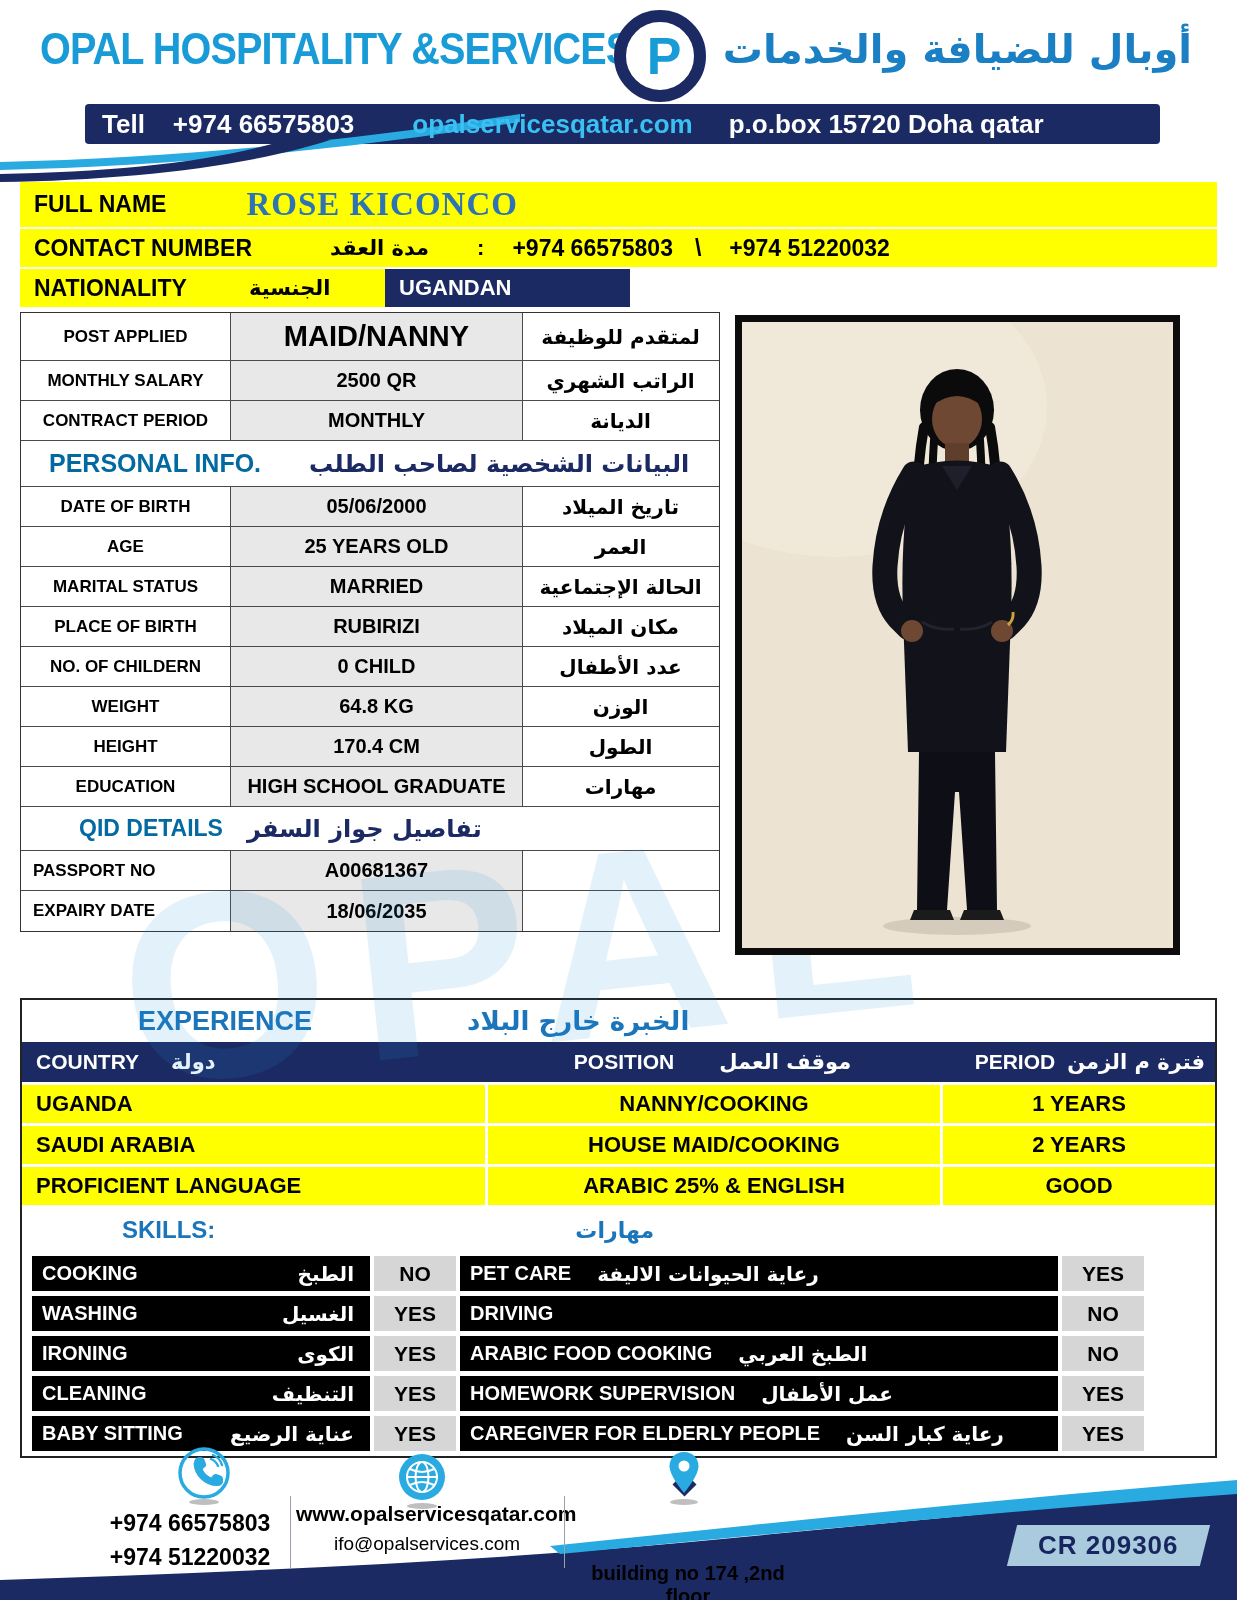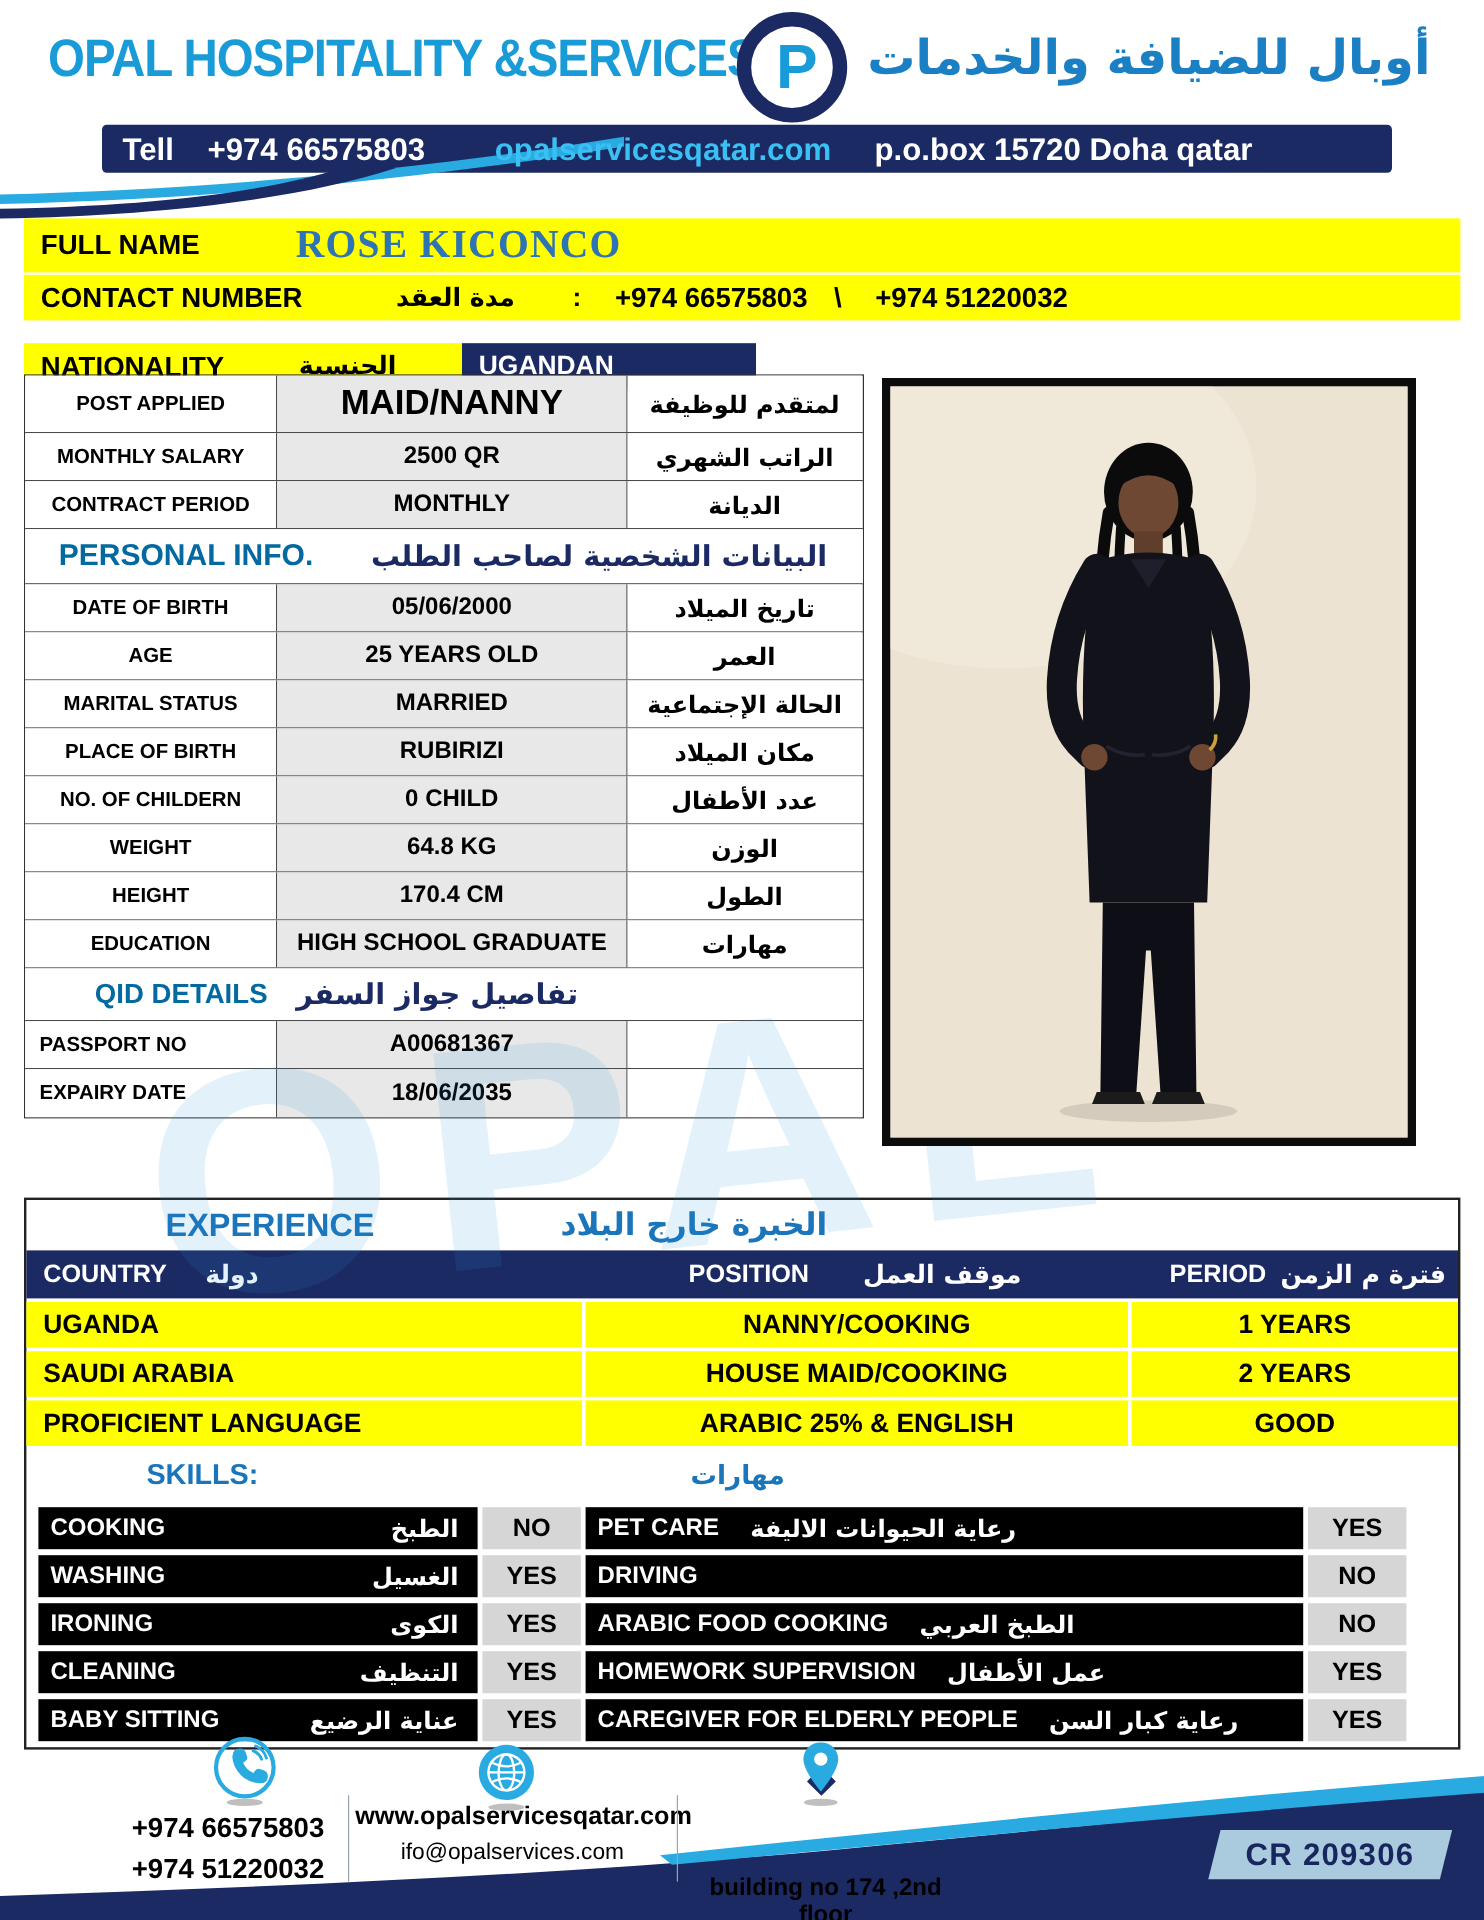--- a/index.html
+++ b/index.html
@@ -31,21 +31,21 @@
     color:#fff; font-weight:700; font-size:26px; white-space:nowrap; z-index:2;
   }
   .cb-phone { margin-left:28px; }
   .cb-site  { margin-left:58px; color:#3ac0f2; }
   .cb-pobox { margin-left:36px; }
 
   
   .row-yellow { position:absolute; left:20px; background:#ffff00; display:flex; align-items:center; }
   .row-fullname { top:182px; width:1197px; height:45px; }
   .row-contact  { top:229px; width:1197px; height:38px; }
-  .row-nationality { top:286px; width:610px; height:38px; }
+  .row-nationality { top:269px; width:610px; height:38px; }
   .id-label { font-size:23px; font-weight:800; margin-left:14px; white-space:nowrap; }
   .fullname-value {
     margin-left:80px; font-family:"Liberation Serif", serif; font-size:33px;
     font-weight:700; color:#2e74b5; letter-spacing:1px;
   }
   .contact-ar { margin-left:78px; font-size:21px; font-weight:800; }
   .contact-colon { margin-left:48px; font-size:22px; font-weight:800; }
   .contact-phone { margin-left:28px; font-size:23px; font-weight:800; }
   .contact-sep { margin-left:22px; font-size:23px; font-weight:800; }
   .nat-ar { margin-left:62px; font-size:21px; font-weight:800; }
@@ -100,21 +100,21 @@
   .eh3 { justify-content:flex-end; padding-right:10px; gap:12px; }
   .exp-row { height:38px; margin-top:3px; background:#ffff00; display:grid; grid-template-columns:463px 455px 275px; font-weight:800; font-size:22px; }
   .erc { display:flex; align-items:center; }
   .erc.c1 { padding-left:14px; }
   .erc.c2, .erc.c3 { justify-content:center; border-left:3px solid #fff; }
   .skills-title { height:42px; display:flex; align-items:center; margin-top:4px; }
   .skills-title .en { margin-left:100px; font-size:24px; }
   .skills-title .ar { margin-left:360px; font-size:22px; }
   .skill-row { display:flex; height:35px; margin:5px 10px 5px 10px; gap:4px; }
   .sk-box { background:#000; color:#fff; display:flex; align-items:center; font-weight:800; font-size:20px; white-space:nowrap; overflow:hidden; }
-  .sk-left { width:366px; justify-content:space-between; padding:0 16px 0 10px; }
+  .sk-left { width:338px; justify-content:space-between; padding:0 16px 0 10px; }
   .sk-right { width:598px; gap:26px; padding-left:10px; }
   .sk-val { width:82px; background:#d6d6d6; display:flex; align-items:center; justify-content:center; font-weight:800; font-size:21px; }
 
   
   .f-icon { position:absolute; z-index:6; }
   .f-col { position:absolute; text-align:center; z-index:6; }
   .f-col1 { top:1506px; left:80px; width:220px; font-weight:800; font-size:23px; line-height:34px; }
   .f-col2 { top:1502px; left:296px; width:262px; }
   .f-site  { font-weight:800; font-size:21px; }
   .f-email { font-size:19px; margin-top:7px; }

